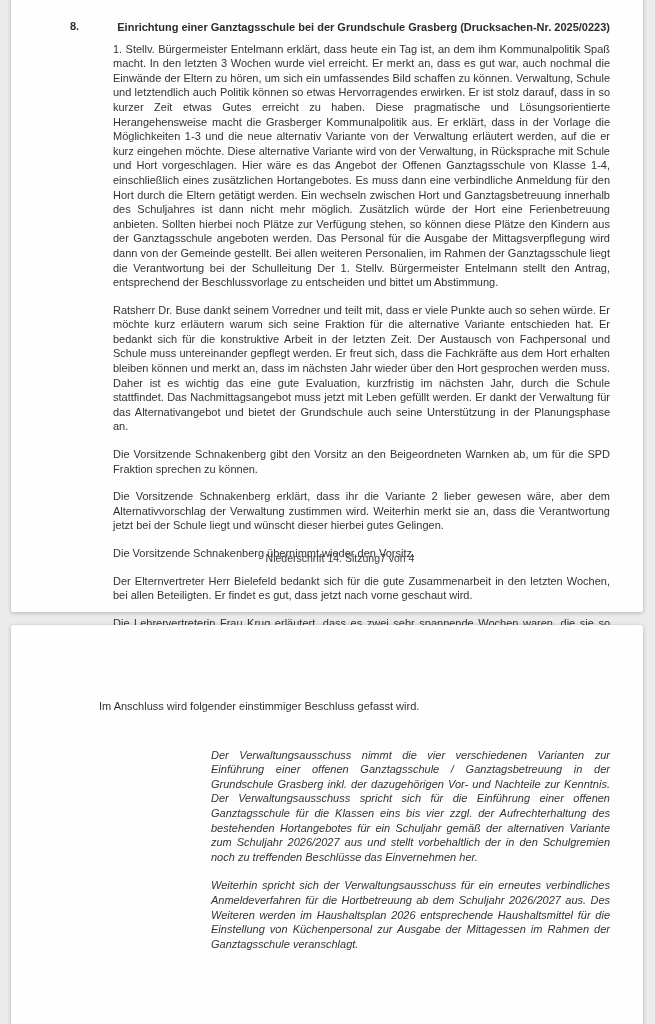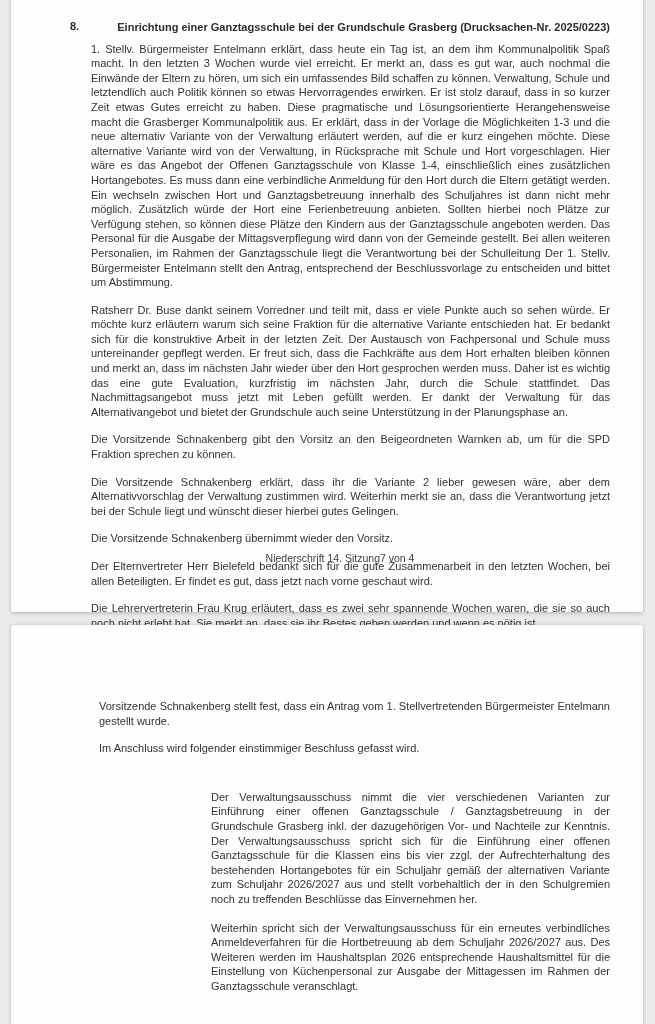--- a/index.html
+++ b/index.html
@@ -35,31 +35,31 @@
   }
   .heading {
     flex: 1;
     margin: 0;
     font-size: 11px;
     font-weight: bold;
     line-height: 14.6px;
     color: #2d2d2d;
     text-align: right;
   }
-  .list-body { margin-left: 21px; }
+  .list-body { margin-left: 43px; }
 
   p.body-text {
     margin: 0 0 13px 0;
     font-size: 11px;
     line-height: 14.6px;
     text-align: justify;
     color: #333333;
   }
   .resolution { margin: 34px 0 0 112px; }
-  .resolution p.body-text { margin-bottom: 14px; }
+  .resolution p.body-text { margin-bottom: 14px; font-style: italic; }
 
   .page-footer {
     position: absolute;
     top: 588px;
     left: 59px;
     right: 33px;
     display: flex;
     justify-content: center;
     font-size: 10.5px;
     color: #3c3c3c;
@@ -85,20 +85,19 @@
     </div>
   </div>
   <div class="page-footer">
     <span>Niederschrift 14. Sitzung</span>
     <span>7 von 4</span>
   </div>
 </div>
 
 <div class="page page-2">
   <div class="page2-inner">
-    <p class="body-text">Vorsitzende Schnakenberg stellt fest, dass ein Antrag vom 1. Stellvertretenden Bürgermeister Entelmann gestellt wurde.</p>
     <p class="body-text">Im Anschluss wird folgender einstimmiger Beschluss gefasst wird.</p>
     <div class="resolution">
       <p class="body-text">Der Verwaltungsausschuss nimmt die vier verschiedenen Varianten zur Einführung einer offenen Ganztagsschule / Ganztagsbetreuung in der Grundschule Grasberg inkl. der dazugehörigen Vor- und Nachteile zur Kenntnis. Der Verwaltungsausschuss spricht sich für die Einführung einer offenen Ganztagsschule für die Klassen eins bis vier zzgl. der Aufrechterhaltung des bestehenden Hortangebotes für ein Schuljahr gemäß der alternativen Variante zum Schuljahr 2026/2027 aus und stellt vorbehaltlich der in den Schulgremien noch zu treffenden Beschlüsse das Einvernehmen her.</p>
       <p class="body-text">Weiterhin spricht sich der Verwaltungsausschuss für ein erneutes verbindliches Anmeldeverfahren für die Hortbetreuung ab dem Schuljahr 2026/2027 aus. Des Weiteren werden im Haushaltsplan 2026 entsprechende Haushaltsmittel für die Einstellung von Küchenpersonal zur Ausgabe der Mittagessen im Rahmen der Ganztagsschule veranschlagt.</p>
     </div>
   </div>
 </div>
 
 </body></html>

